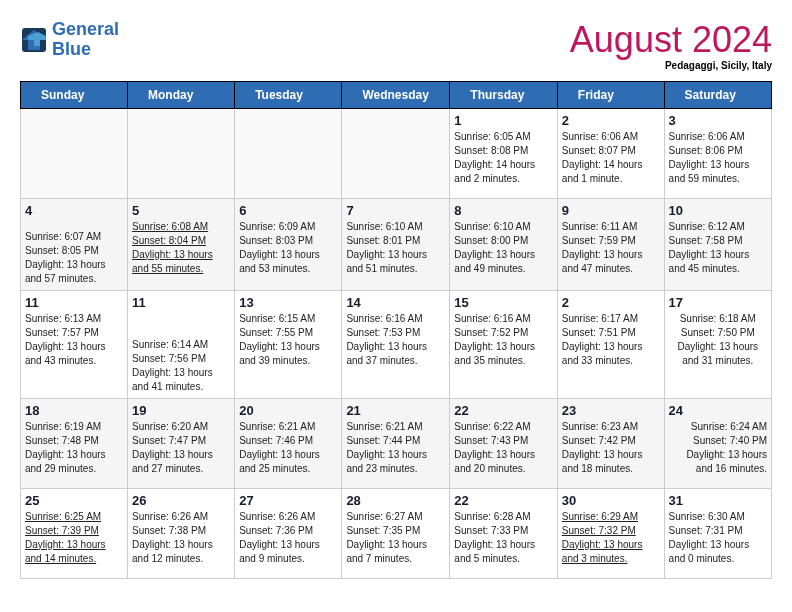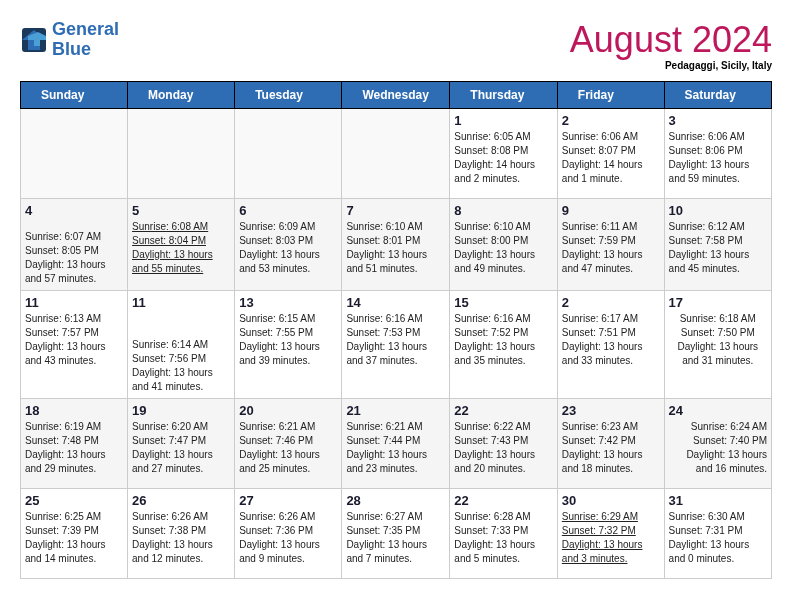--- a/index.html
+++ b/index.html
@@ -299,21 +299,21 @@
           <span class="day-num">24</span>
           <div class="day-info" style="white-space: pre-line; text-align: right;">Sunrise: 6:24 AM
 Sunset: 7:40 PM
 Daylight: 13 hours
 and 16 minutes.</div>
         </td>
       </tr>
       <tr>
         <td>
           <span class="day-num">25</span>
-          <div class="day-info" style="white-space: pre-line;">Sunrise: 6:25 AM
+          <div class="day-info" style="white-space: pre-line; text-decoration: underline;">Sunrise: 6:25 AM
 Sunset: 7:39 PM
 Daylight: 13 hours
 and 14 minutes.</div>
         </td>
         <td>
           <span class="day-num">26</span>
           <div class="day-info" style="white-space: pre-line;">Sunrise: 6:26 AM
 Sunset: 7:38 PM
 Daylight: 13 hours
 and 12 minutes.</div>

